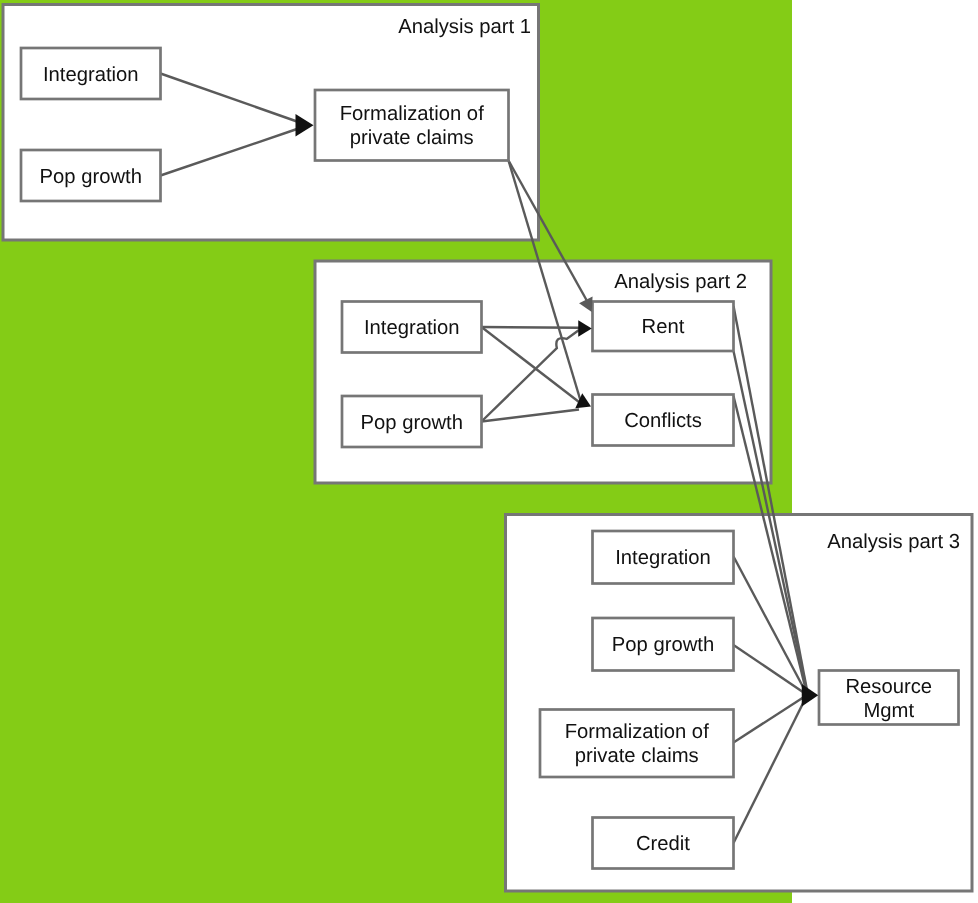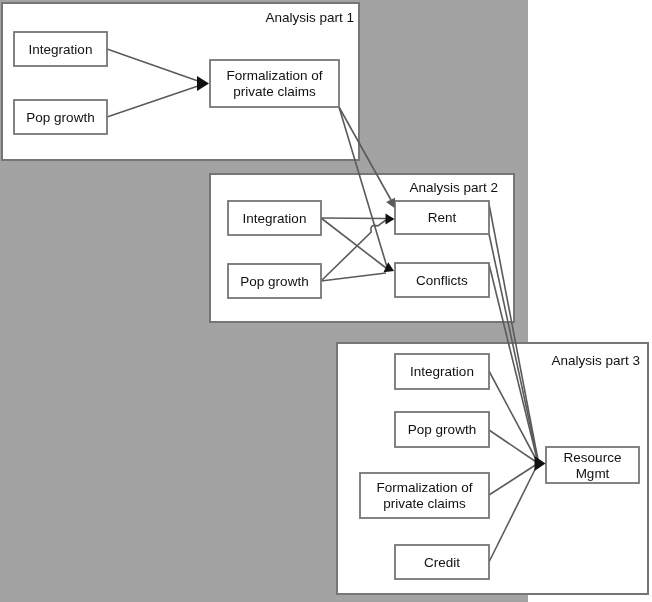--- a/index.html
+++ b/index.html
@@ -1,16 +1,16 @@
 <!DOCTYPE html>
 <html><head>
 <meta charset="utf-8">
 <style>
   html,body{margin:0;padding:0;background:#ffffff;}
-  .canvas{position:relative;width:528px;height:602px;background:#a3a3a3;font-family:"Liberation Sans",sans-serif;}
+  .canvas{position:relative;width:528px;height:602px;background:#84cc16;font-family:"Liberation Sans",sans-serif;}
   svg{display:block;}
   text{font-family:"Liberation Sans",sans-serif;}
 </style>
 </head>
 <body>
 
 <div class="canvas">
   <svg id="diagram" width="652" height="602" viewBox="0 0 652 602" xmlns="http://www.w3.org/2000/svg">
       <g>
         <rect x="2" y="3" width="357" height="157" fill="#ffffff" stroke="#767676" stroke-width="2"></rect>

